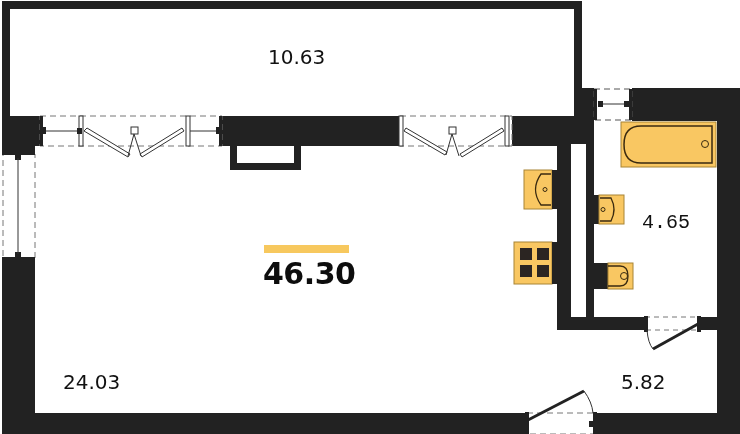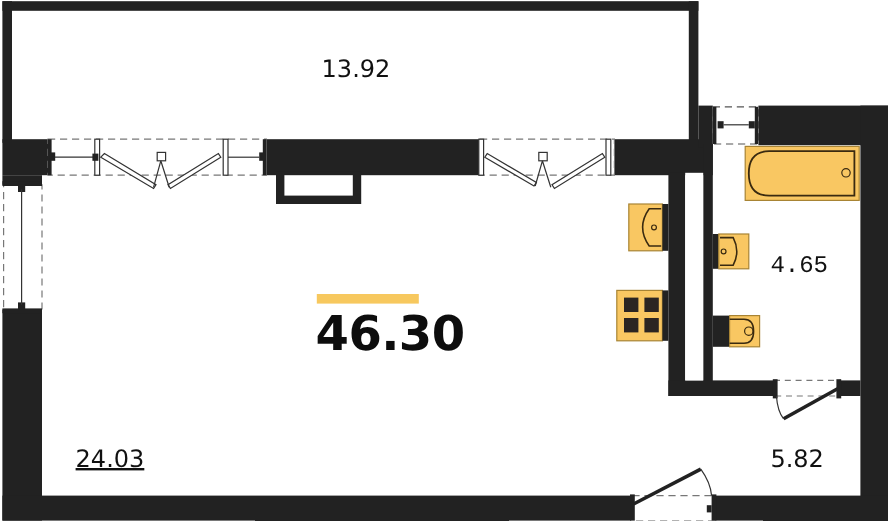--- a/index.html
+++ b/index.html
@@ -1,19 +1,19 @@
 <!DOCTYPE html>
 <html><head>
 <meta charset="utf-8">
 <style>
   html, body { margin: 0; padding: 0; background: #ffffff; }
   body { width: 740px; height: 434px; position: relative; overflow: hidden; font-family: "Liberation Sans", "DejaVu Sans", sans-serif; }
   #plan { position: absolute; left: 0; top: 0; width: 740px; height: 434px; }
   .label { position: absolute; color: #111; font-family: "DejaVu Sans", "Liberation Sans", sans-serif; font-size: 20px; line-height: 1; white-space: nowrap; }
-  .total { position: absolute; font-family: "DejaVu Sans", "Liberation Sans", sans-serif; font-weight: bold; font-size: 40px; color: #0d0d0d; line-height: 1; letter-spacing: -0.5px; }
+  .total { position: absolute; font-family: "DejaVu Sans", "Liberation Sans", sans-serif; font-weight: bold; font-size: 30px; color: #0d0d0d; line-height: 1; letter-spacing: -0.5px; }
   .total-bar { position: absolute; height: 8px; }
 </style>
 </head>
 <body>
 
 <svg id="plan" viewBox="0 0 740 434" xmlns="http://www.w3.org/2000/svg">
 
   <g fill="#222">
     <rect x="2" y="1" width="580" height="8"></rect>
     <rect x="2" y="1" width="8" height="118"></rect>
@@ -142,19 +142,19 @@
   <g>
     <rect x="514" y="242" width="38" height="42" fill="#f9c762" stroke="#a88434"></rect>
     <rect x="552" y="242" width="5" height="42" fill="#222"></rect>
     <rect x="520" y="248" width="12" height="12" fill="#2b2522"></rect>
     <rect x="537" y="248" width="12" height="12" fill="#2b2522"></rect>
     <rect x="520" y="265" width="12" height="12" fill="#2b2522"></rect>
     <rect x="537" y="265" width="12" height="12" fill="#2b2522"></rect>
   </g>
 </svg>
 
-<div class="label" style="left:268px; top:47px;">13.92</div>
-<div class="label" style="left:63px; top:372px;text-decoration:underline;">24.03</div>
+<div class="label" style="left:268px; top:47px;">10.63</div>
+<div class="label" style="left:63px; top:372px;">24.03</div>
 <div class="label" style="left:642px; top:213px;font-family:Liberation Mono, monospace;">4.65</div>
-<div class="label" style="left:621px; top:372px;margin-left:21px;">5.82</div>
+<div class="label" style="left:621px; top:372px;">5.82</div>
 
 <div class="total-bar" style="left:264px; top:245px; width:85px; background:#f7c85e;"></div>
 <div class="total" style="left:263px; top:259px;">46.30</div>
 
 </body></html>

